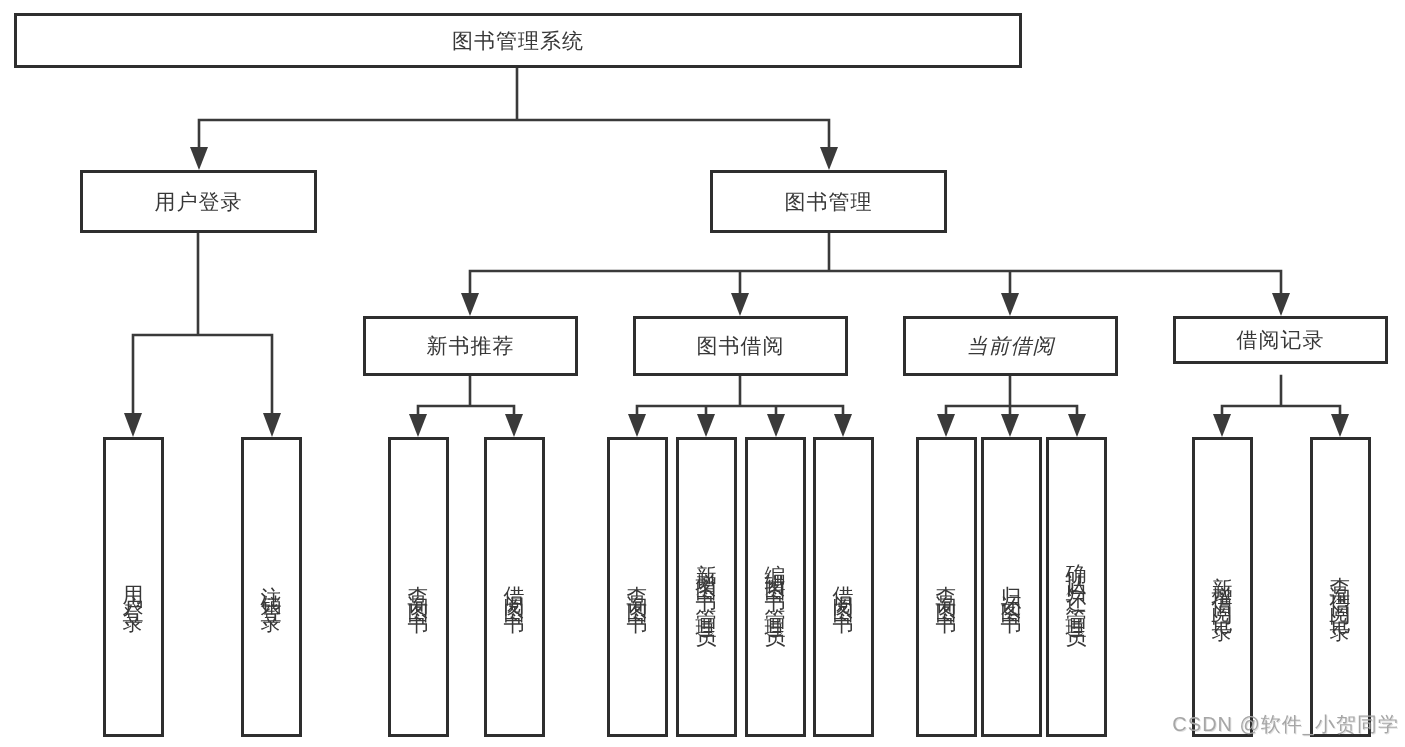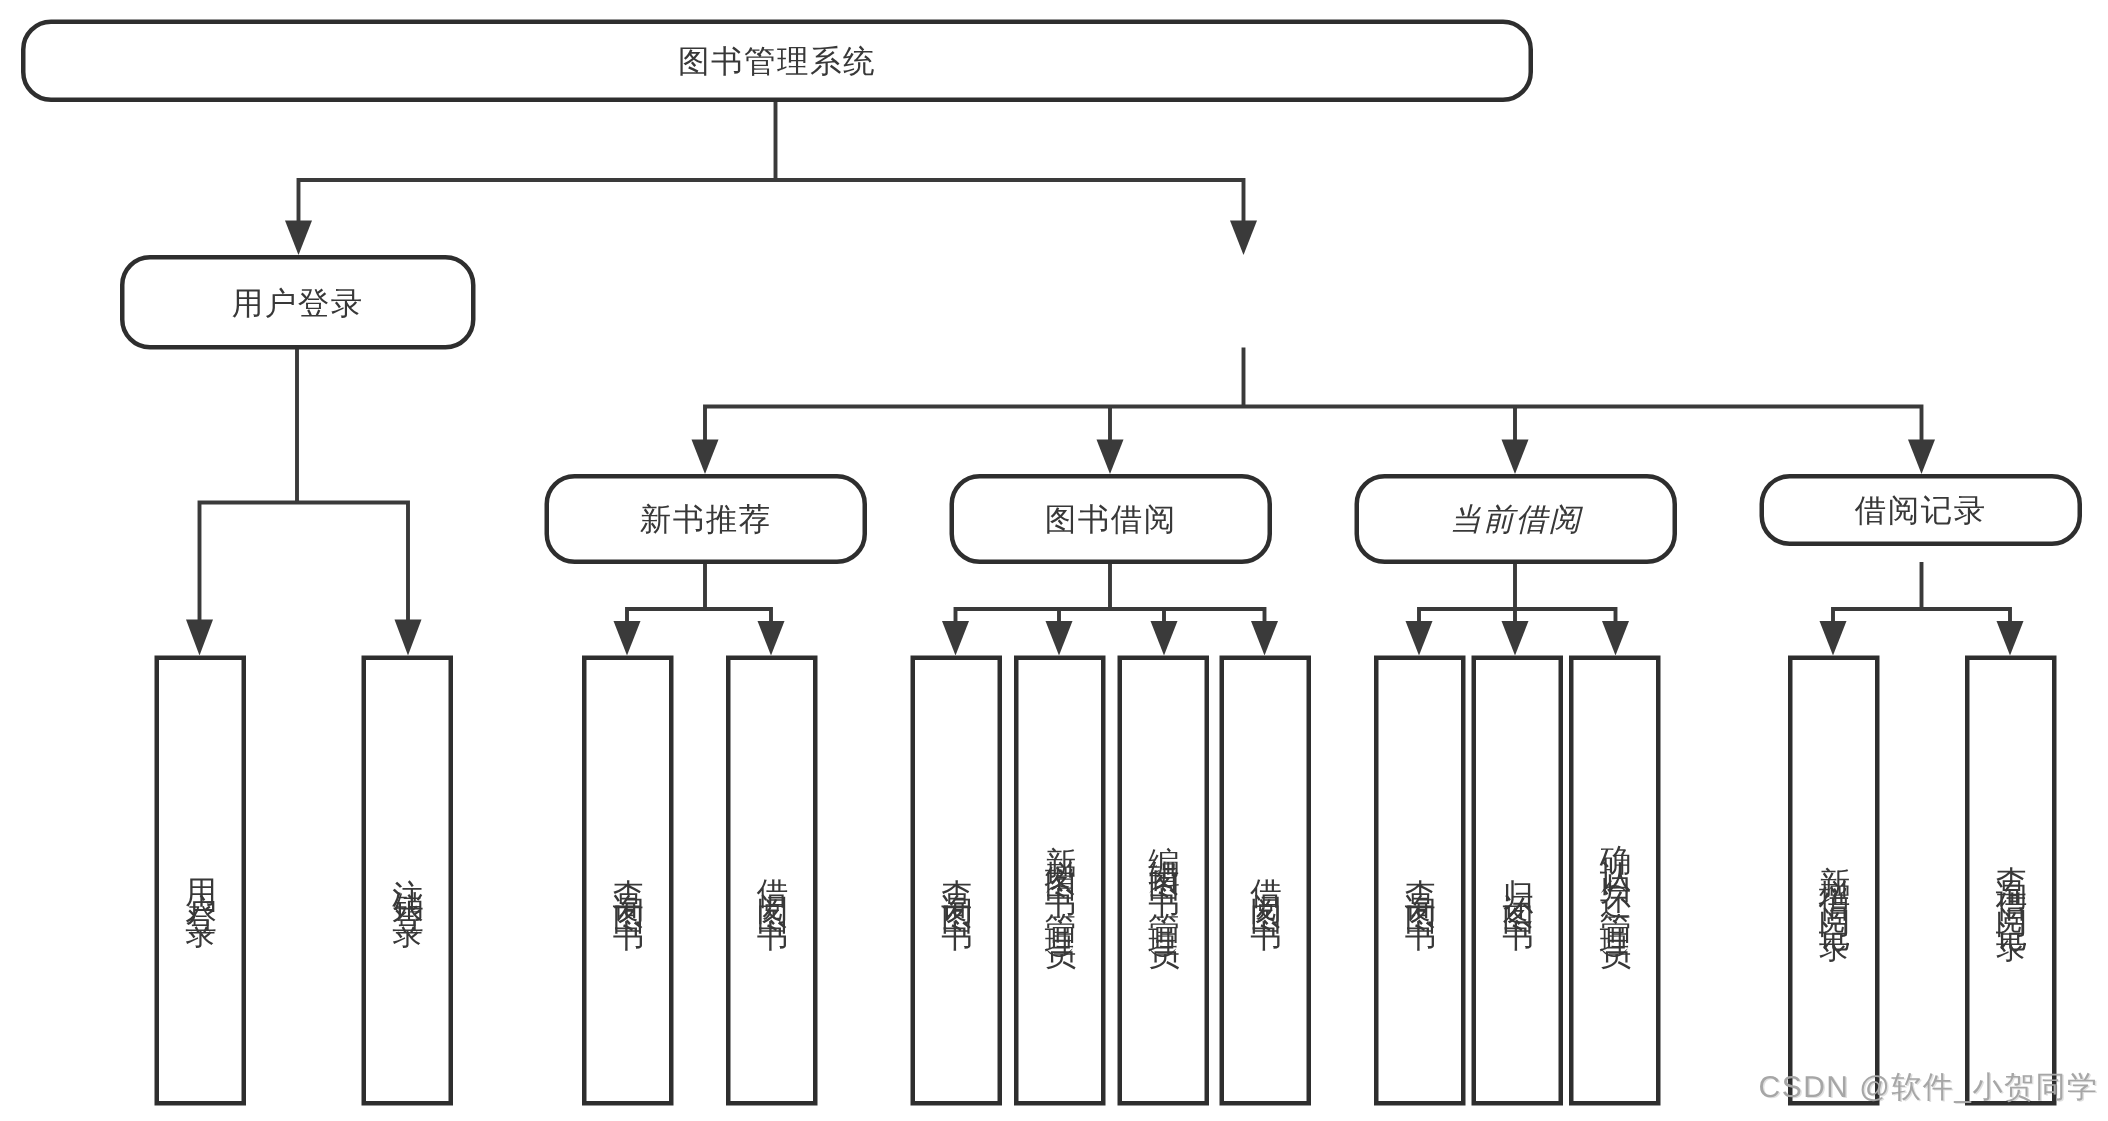--- a/index.html
+++ b/index.html
@@ -25,21 +25,21 @@
     position: absolute;
     box-sizing: border-box;
     background: var(--bg, #ffffff);
     border: 3px solid var(--border, #2e2e2e);
     color: var(--text, #383838);
     display: flex; align-items: center; justify-content: center;
     font-size: 21px;
     letter-spacing: 1px;
     z-index: 1;
   }
-  .box.h { white-space: nowrap; border-radius: 20px; }
+  .box.h { white-space: nowrap; }
   .box.v {
     width: 61px; height: 300px; top: 437px;
     writing-mode: vertical-rl;
     text-orientation: mixed;
     letter-spacing: 9px;
     line-height: 1;
   }
   .watermark {
     position: absolute;
     right: 6px; top: 711px;
@@ -102,20 +102,21 @@
     <g>
       <path d="M1281 376 V406 M1222 406 H1340 M1222 406 V415 M1340 406 V415"></path>
       <polygon points="1213,414 1231,414 1222,437"></polygon>
       <polygon points="1331,414 1349,414 1340,437"></polygon>
     </g>
   </svg>
 
   <div class="box h" style="left:14px; top:13px; width:1008px; height:55px;">图书管理系统</div>
 
   <div class="box h" style="left:80px; top:170px; width:237px; height:63px;">用户登录</div>
+  <div class="box h" style="left:710px; top:170px; width:237px; height:63px;">图书管理</div>
 
   <div class="box h" style="left:363px; top:316px; width:215px; height:60px;">新书推荐</div>
   <div class="box h" style="left:633px; top:316px; width:215px; height:60px;">图书借阅</div>
   <div class="box h" style="left:903px; top:316px; width:215px; height:60px;font-style:italic;">当前借阅</div>
   <div class="box h" style="left:1173px; top:316px; width:215px; height:48px;">借阅记录</div>
 
   <div class="box v" style="left:103px;">用户登录</div>
   <div class="box v" style="left:241px;">注销登录</div>
 
   <div class="box v" style="left:388px;">查询图书</div>

